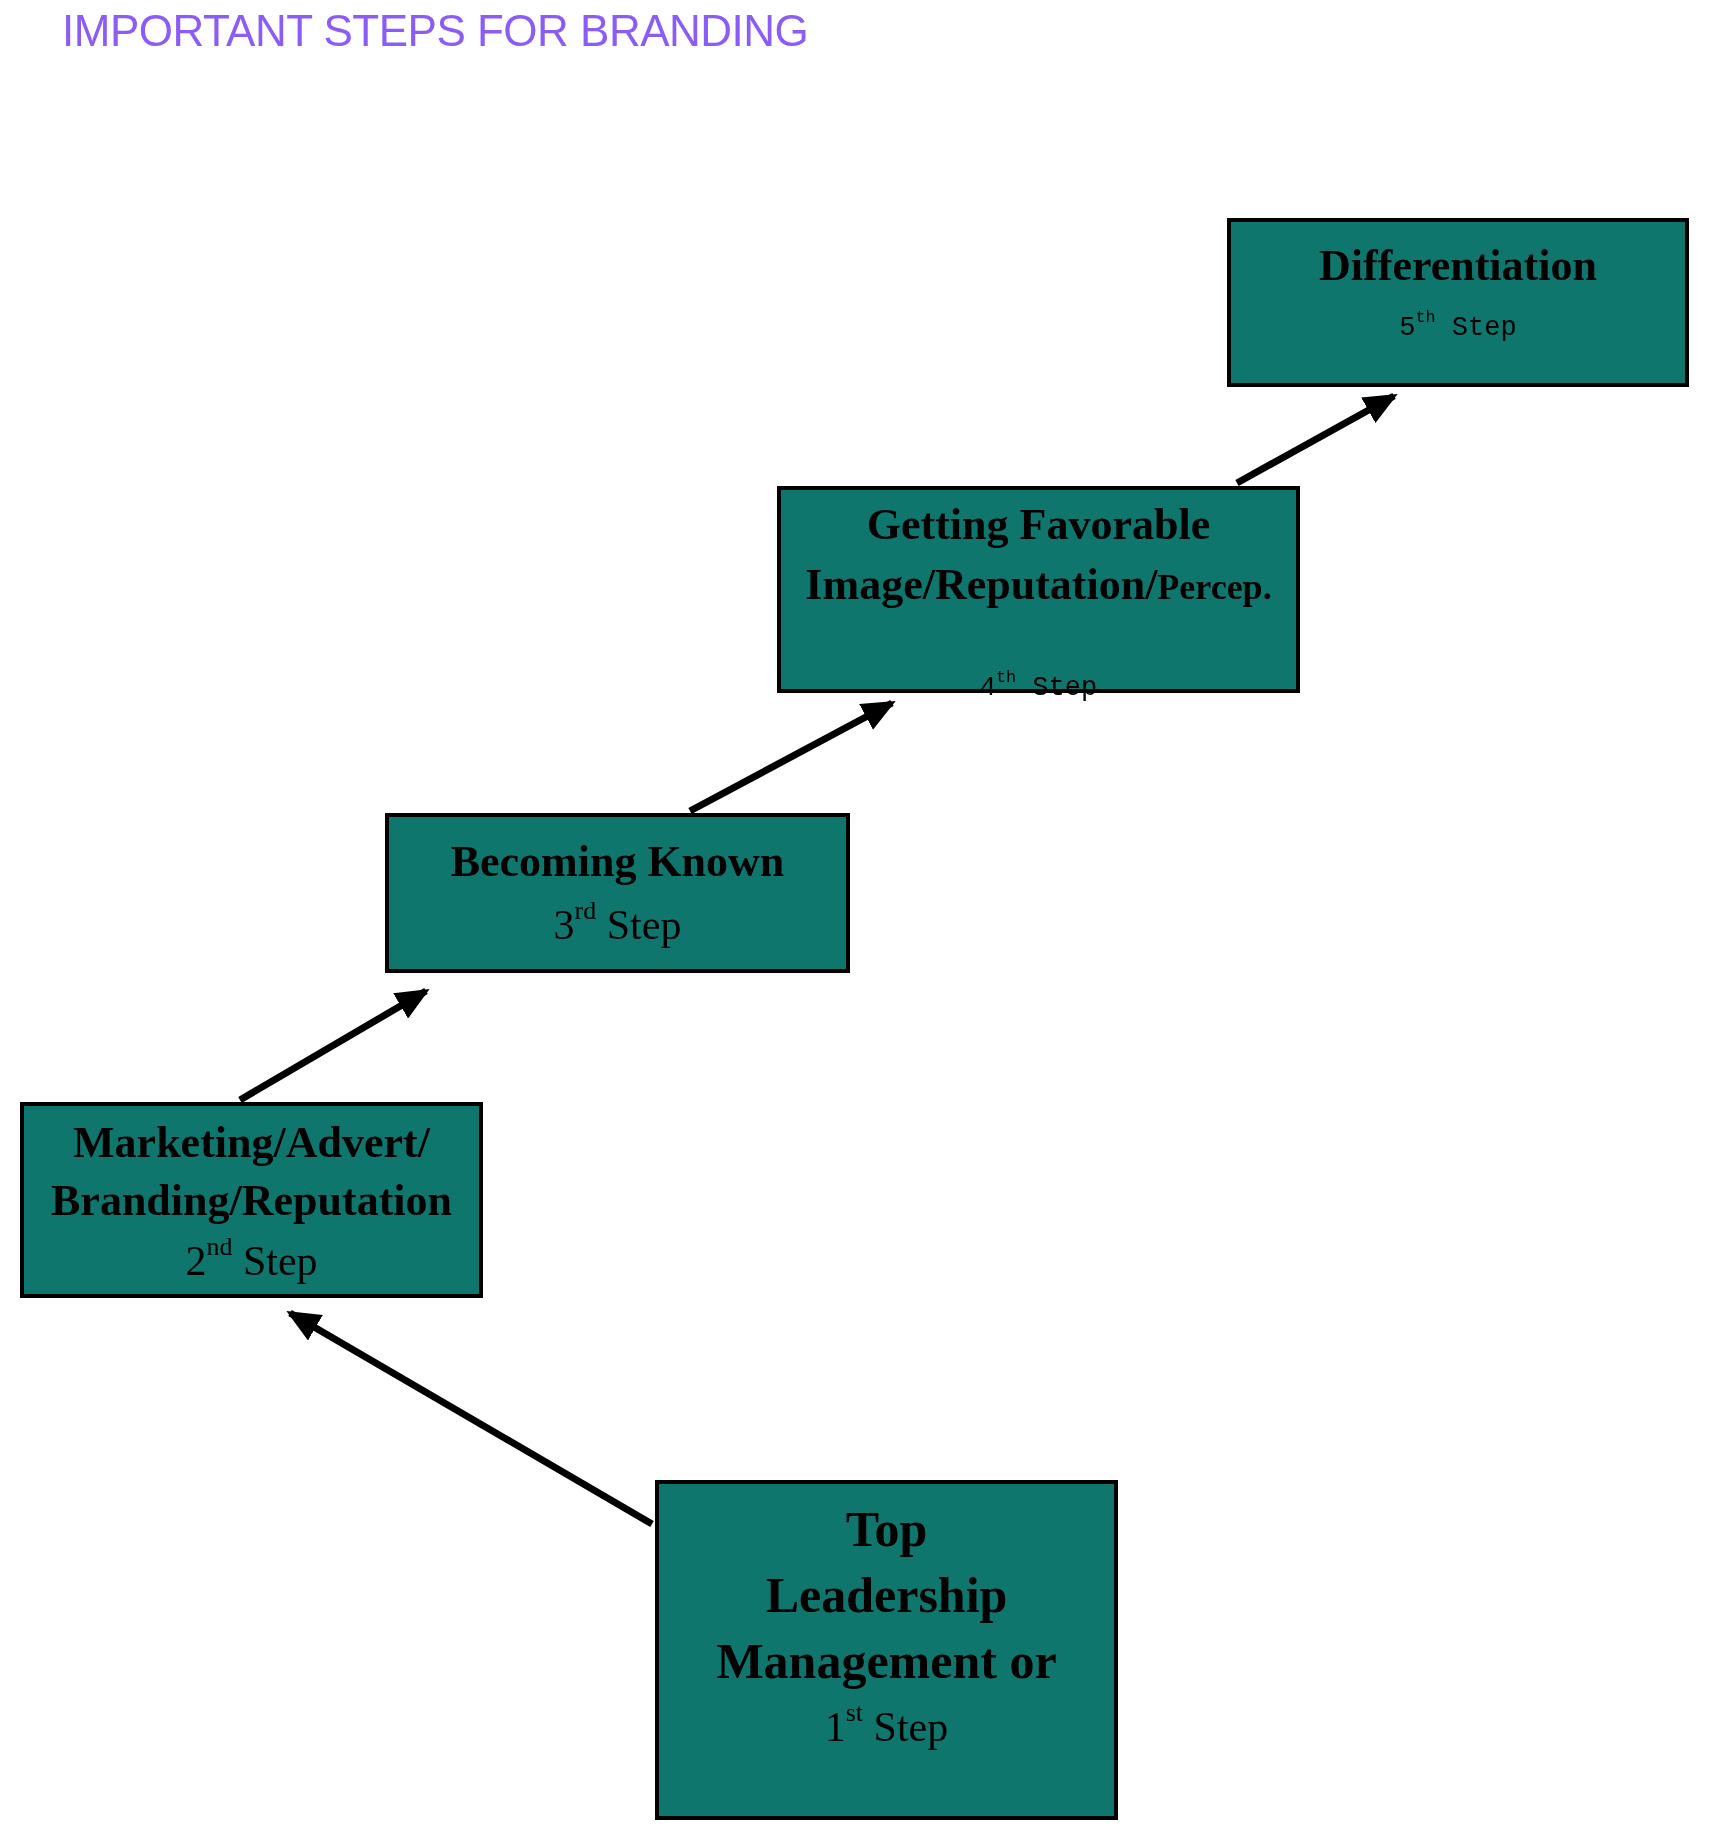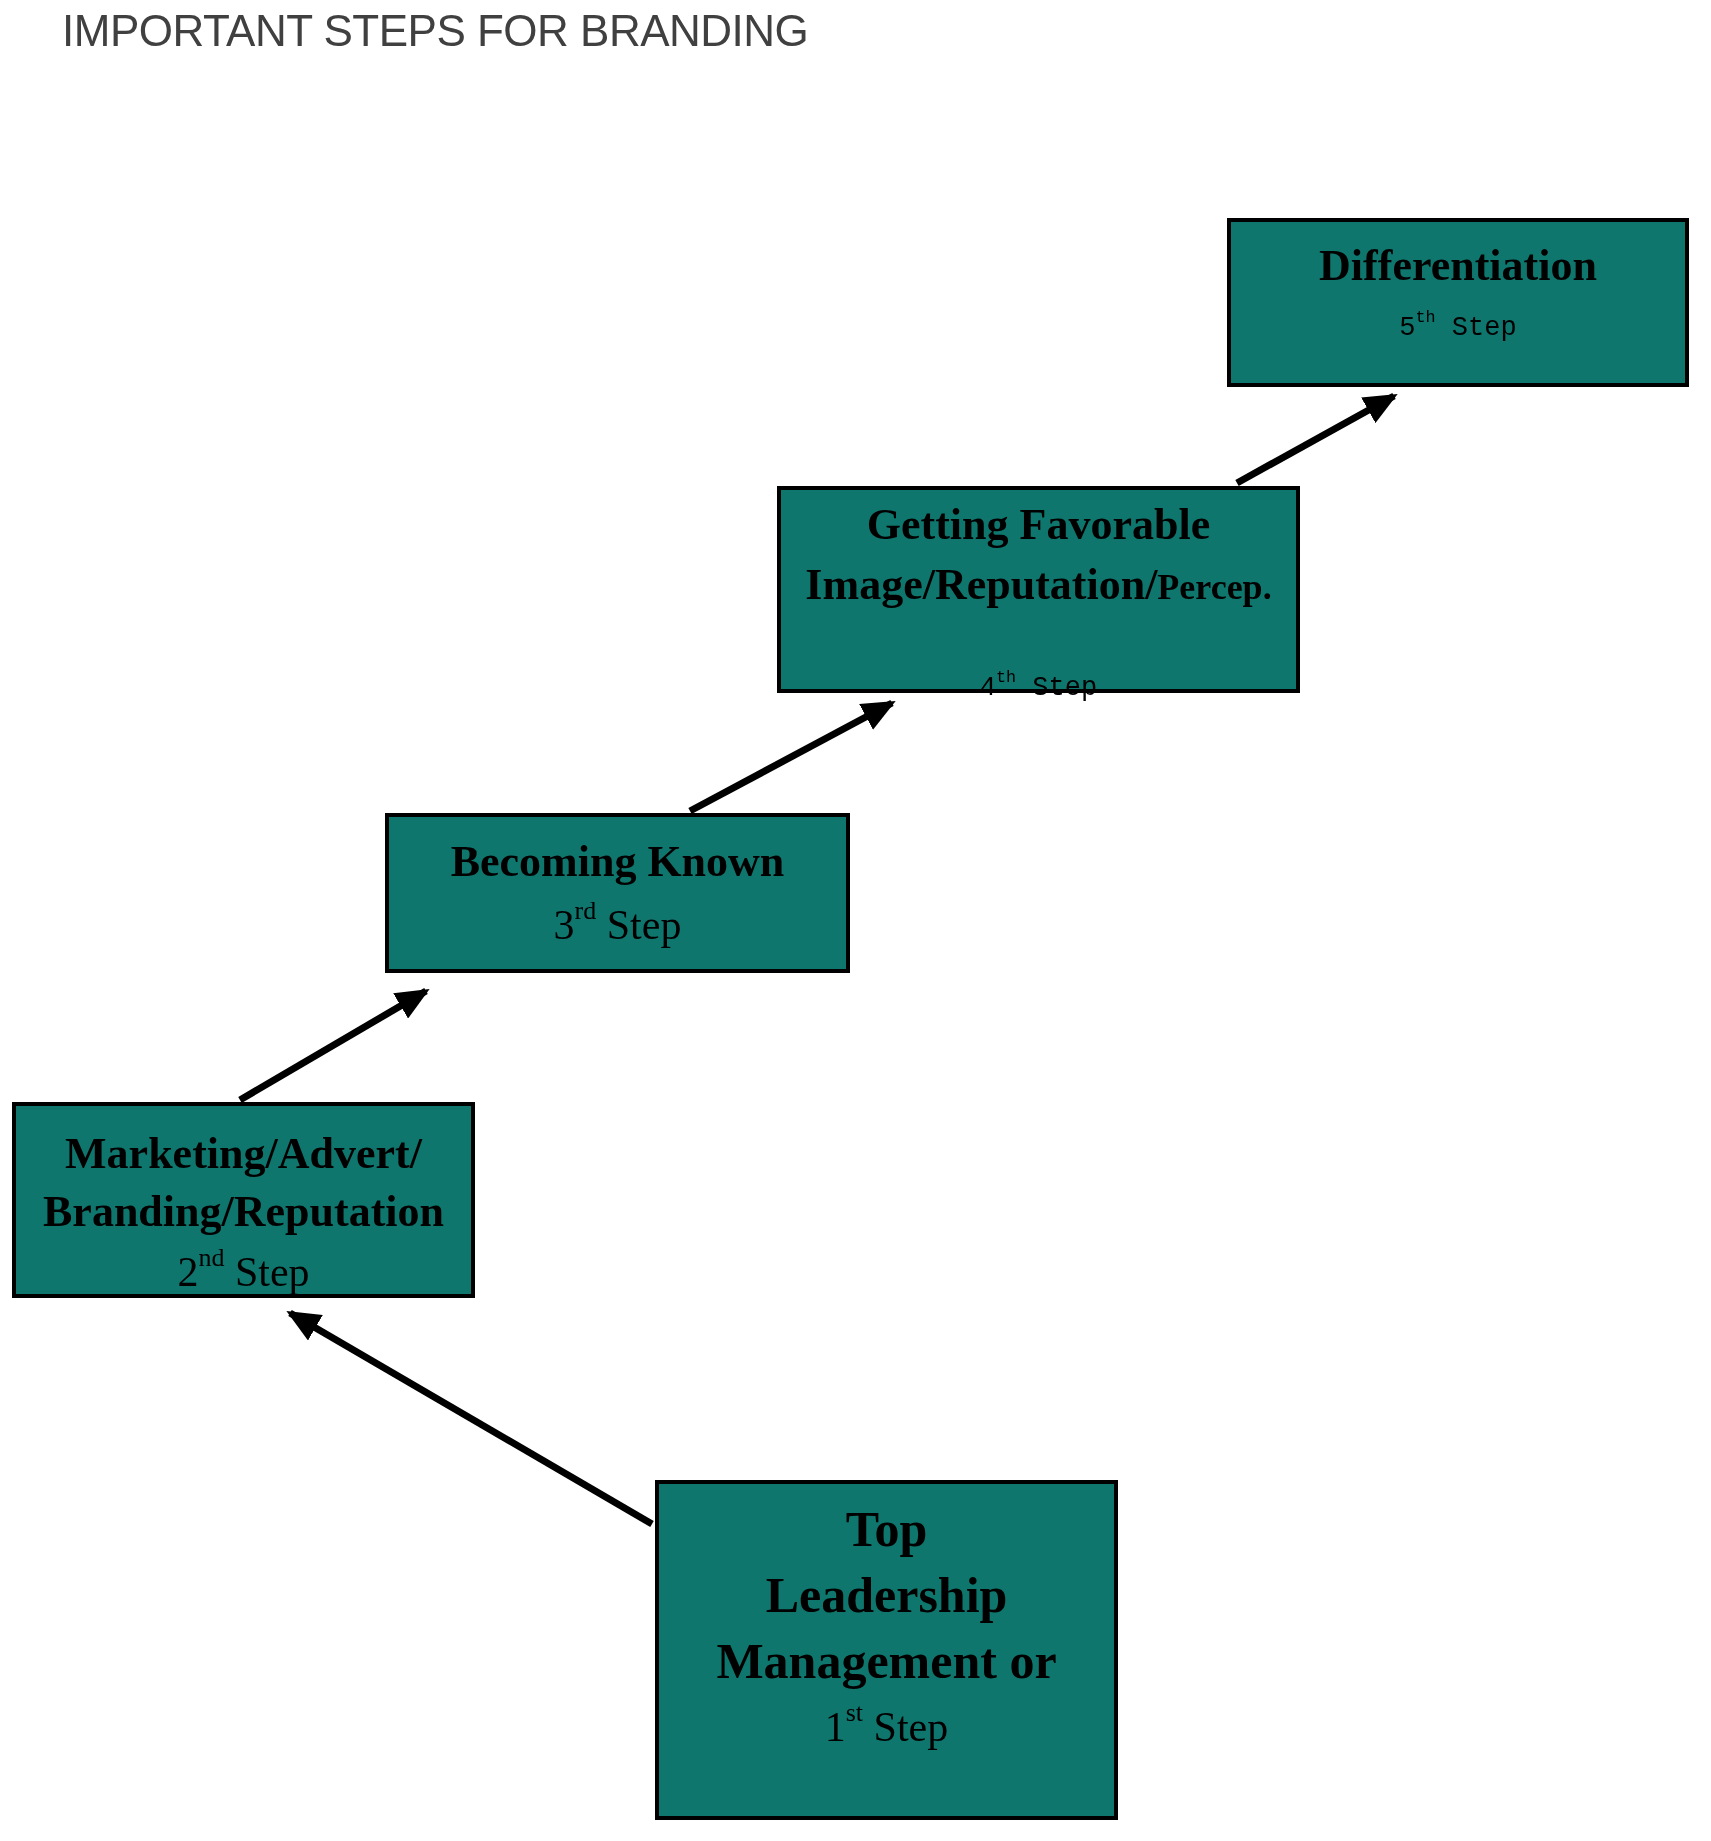--- a/index.html
+++ b/index.html
@@ -17,21 +17,21 @@
     overflow: hidden;
   }
   .page-title {
     position: absolute;
     left: 62px;
     top: 6px;
     font-family: "Liberation Sans", sans-serif;
     font-size: 44px;
     font-weight: 400;
     letter-spacing: -0.5px;
-    color: #404040;
+    color: #8b5cf6;
     white-space: nowrap;
   }
   .box {
     position: absolute;
     box-sizing: border-box;
     border: 4px solid #000000;
     background: #0f766e;
     display: flex;
     flex-direction: column;
     align-items: center;
@@ -56,21 +56,21 @@
     position: relative;
     top: -0.18em;
   }
   .small-part { font-size: 36px; }
 
   
   #box-step1 { left: 655px;  top: 1480px; width: 463px; height: 340px; padding-top: 12px; }
   #box-step1 .ttl { font-size: 50px; line-height: 66px; }
   #box-step1 .step-line { line-height: 66px; }
 
-  #box-step2 { left: 12px;   top: 1102px; width: 463px; height: 196px; padding-top: 19px; }
+  #box-step2 { left: 20px;   top: 1102px; width: 463px; height: 196px; padding-top: 8px; }
   #box-step2 .ttl { line-height: 58px; }
   #box-step2 .step-line { line-height: 62px; }
 
   #box-step3 { left: 385px;  top: 813px;  width: 465px; height: 160px; padding-top: 14px; }
   #box-step3 .ttl { line-height: 62px; }
   #box-step3 .step-line { line-height: 64px; }
 
   #box-step4 { left: 777px;  top: 486px;  width: 523px; height: 207px; padding-top: 5px; }
   #box-step4 .ttl { line-height: 60px; }
   #box-step4 .step-line { line-height: 58px; margin-top: 42px; }

